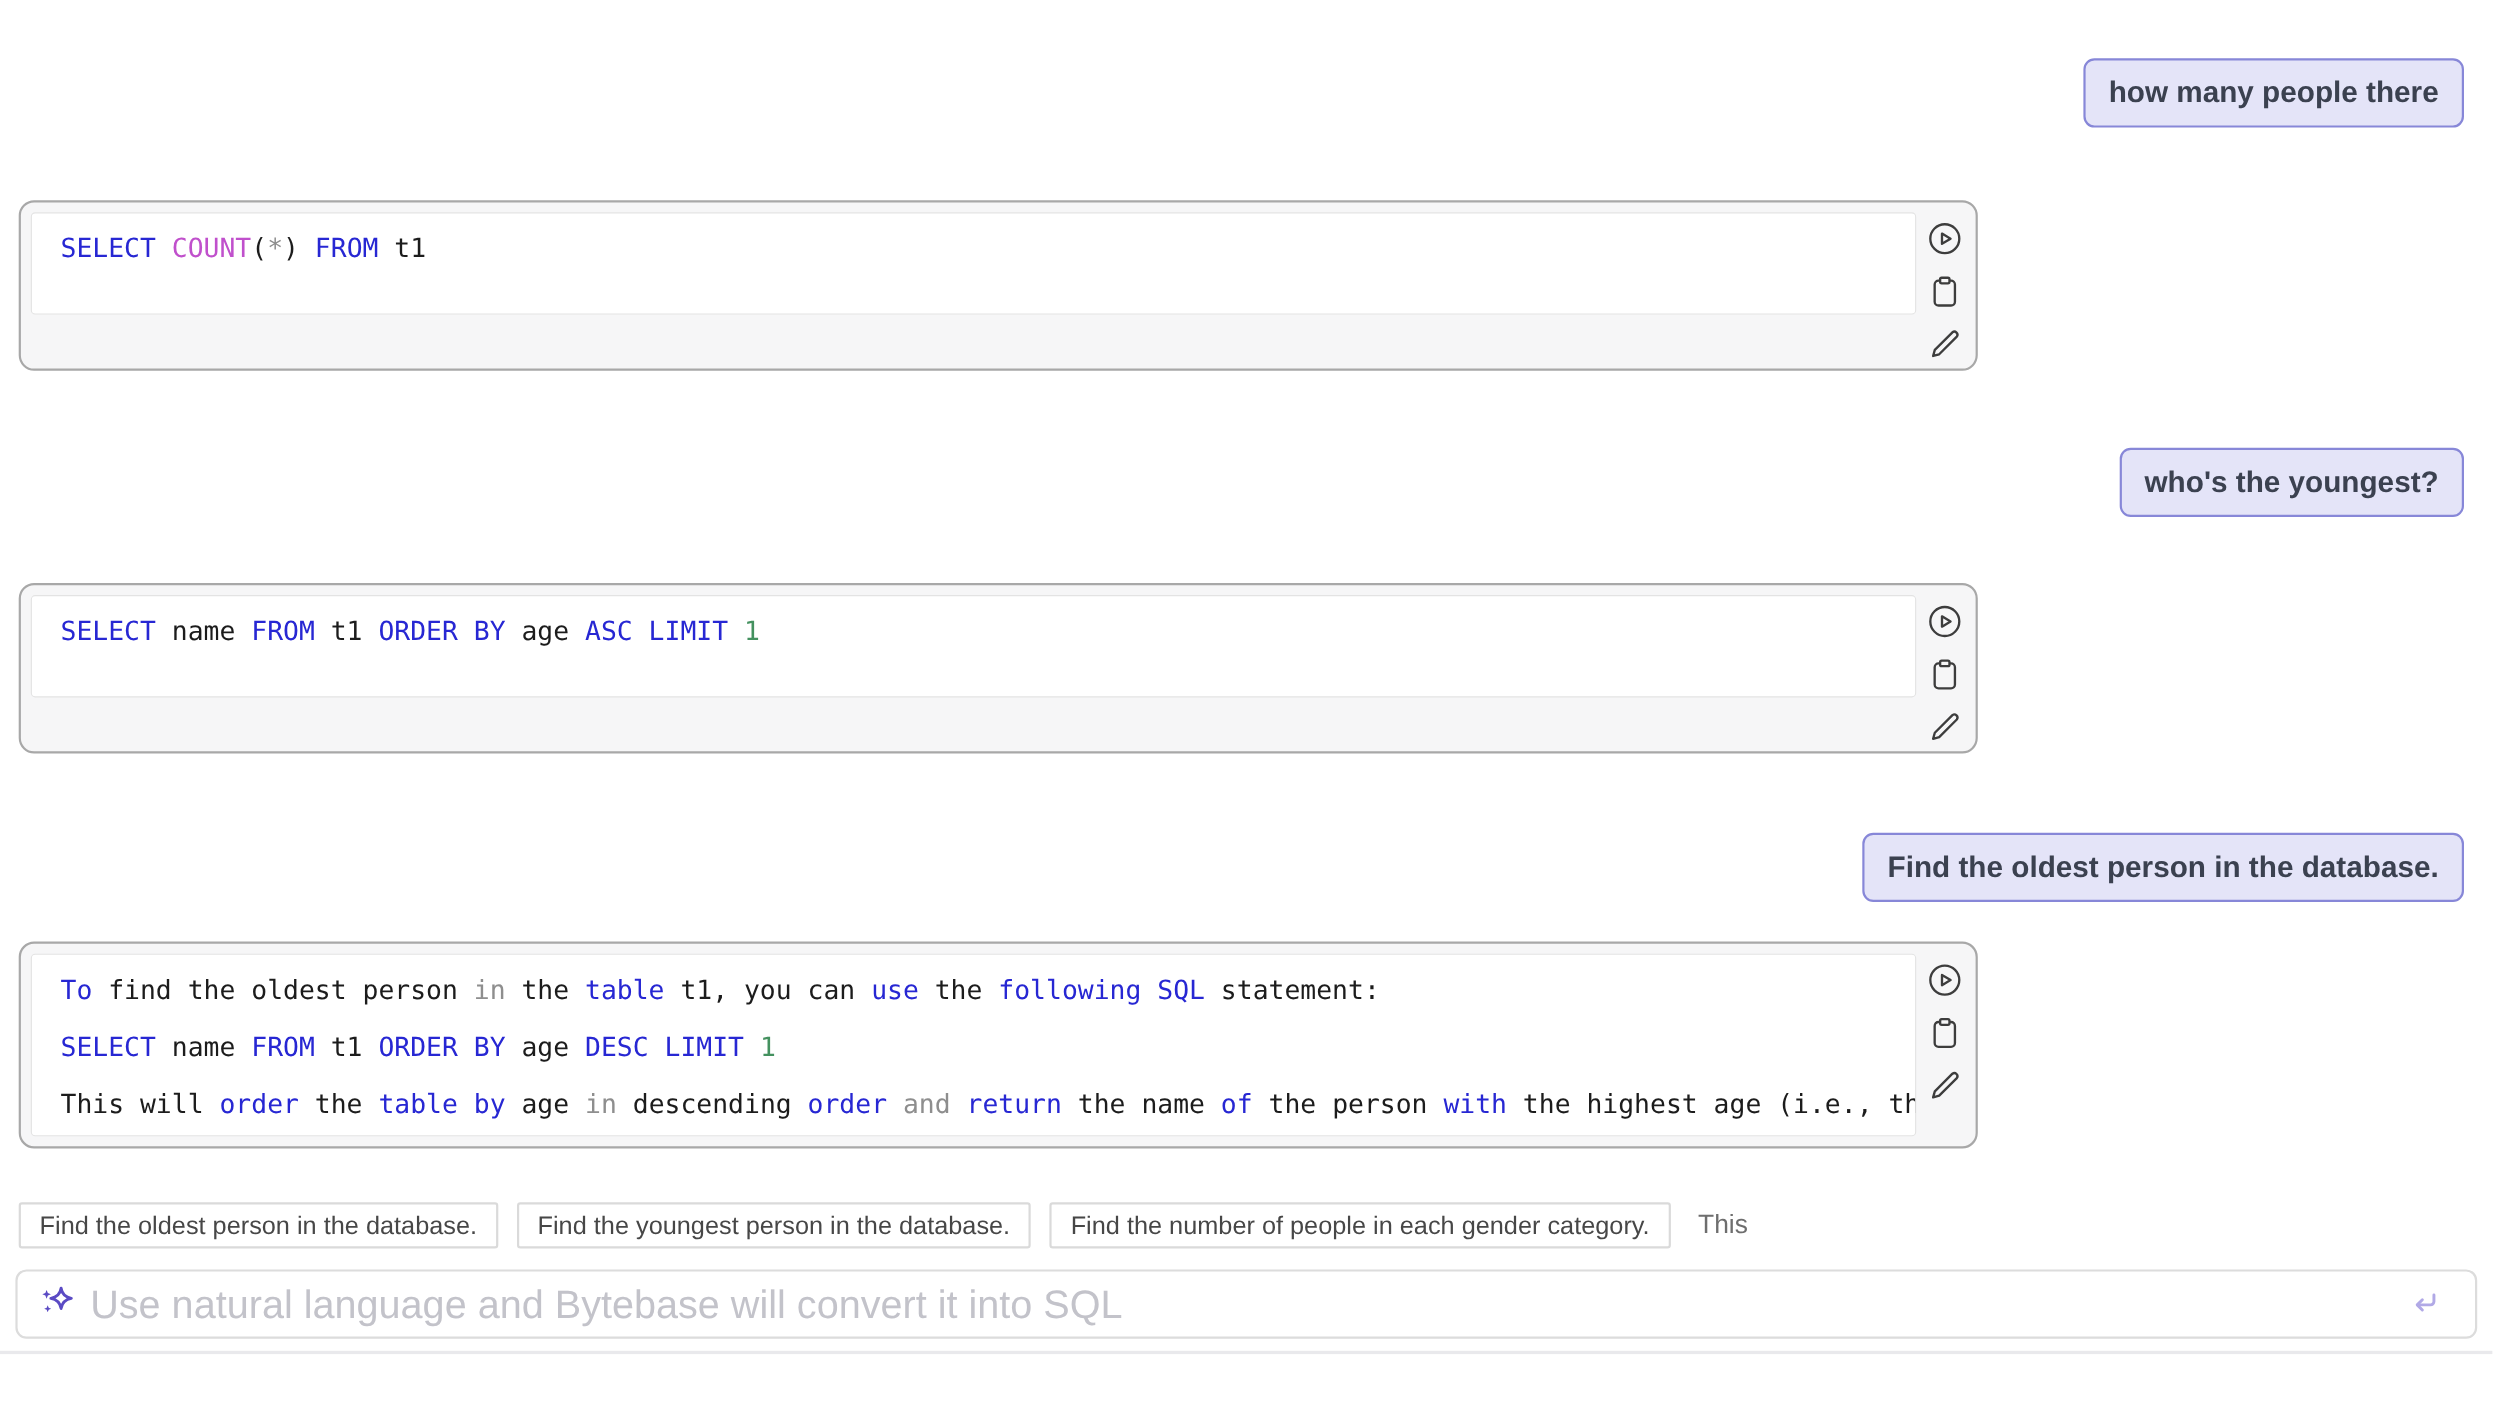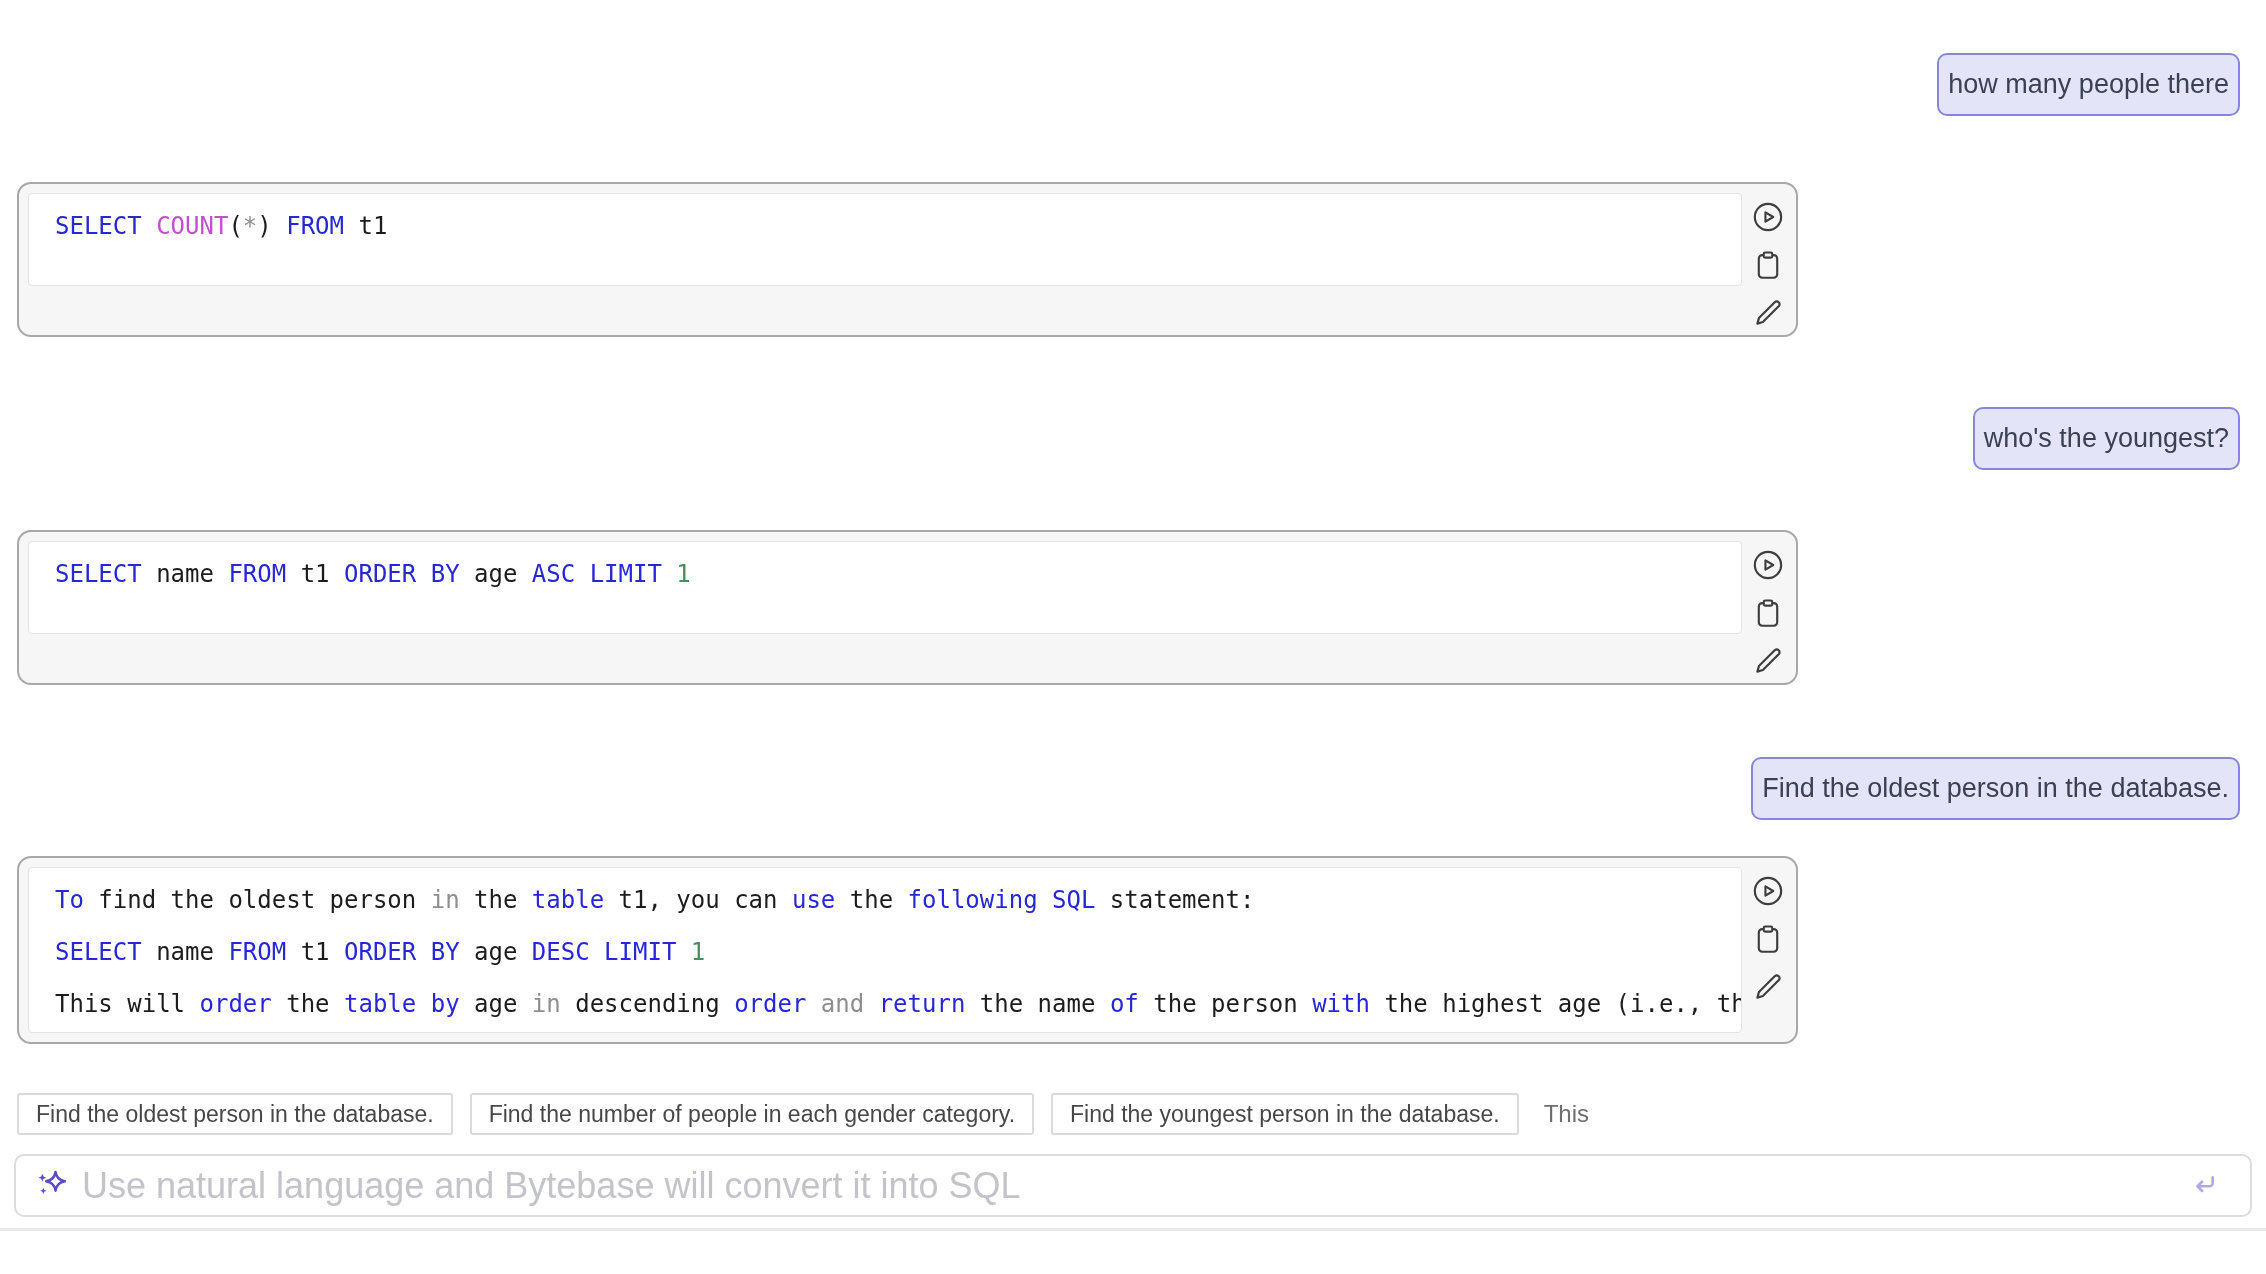--- a/index.html
+++ b/index.html
@@ -9,21 +9,21 @@
     font-family: "Liberation Sans", sans-serif;
   }
   .page { position: relative; width: 2266px; height: 1274px; }
 
   
   .msg-row { display: flex; }
   .msg-row.user { justify-content: flex-end; padding-right: 26px; }
   .bubble {
     background: #e4e4f8; border: 2px solid #8787d8; border-radius: 10px;
     color: #3b4150; font-size: 27px; line-height: 33px;
-    padding: 13px 9px; white-space: nowrap;
+    padding: 13px 21px; white-space: nowrap; font-weight: bold;
   }
   .row-1 { margin-top: 53px; }
   .row-2 { margin-top: 66px; }
   .row-3 { margin-top: 70px; }
   .row-4 { margin-top: 60px; }
   .row-5 { margin-top: 72px; }
   .row-6 { margin-top: 36px; }
 
   
   .sqlbox {
@@ -188,22 +188,22 @@
             <svg width="34" height="34" viewBox="0 0 24 24">
               <path d="M4.5 19.5l1.1-3.9L16.9 4.3a2 2 0 0 1 2.8 2.8L8.4 18.4l-3.9 1.1z" fill="none" stroke="#3d3d3d" stroke-width="1.5" stroke-linejoin="round"></path>
             </svg>
           </span>
       </button>
     </div>
   </div>
 
   <div class="suggestions">
     <button class="chip">Find the oldest person in the database.</button>
+    <button class="chip">Find the youngest person in the database.</button>
     <button class="chip">Find the number of people in each gender category.</button>
-    <button class="chip">Find the youngest person in the database.</button>
     <span class="more-link">This</span>
   </div>
 
   <div class="composer">
     <span class="sparkle">
       <svg width="34" height="34" viewBox="0 0 24 24">
         <path d="M14.5 3.5c.6 3.9 2.7 6 6.6 6.6-3.9.6-6 2.7-6.6 6.6-.6-3.9-2.7-6-6.6-6.6 3.9-.6 6-2.7 6.6-6.6z" fill="none" stroke="#5b4bc4" stroke-width="1.8" stroke-linejoin="round"></path>
         <path d="M5.2 4.8l.8 1.95 1.95.8-1.95.8-.8 1.95-.8-1.95-1.95-.8 1.95-.8z" fill="#5b4bc4"></path>
         <path d="M5.9 14.6l.65 1.6 1.6.65-1.6.65-.65 1.6-.65-1.6-1.6-.65 1.6-.65z" fill="#5b4bc4"></path>
       </svg>

